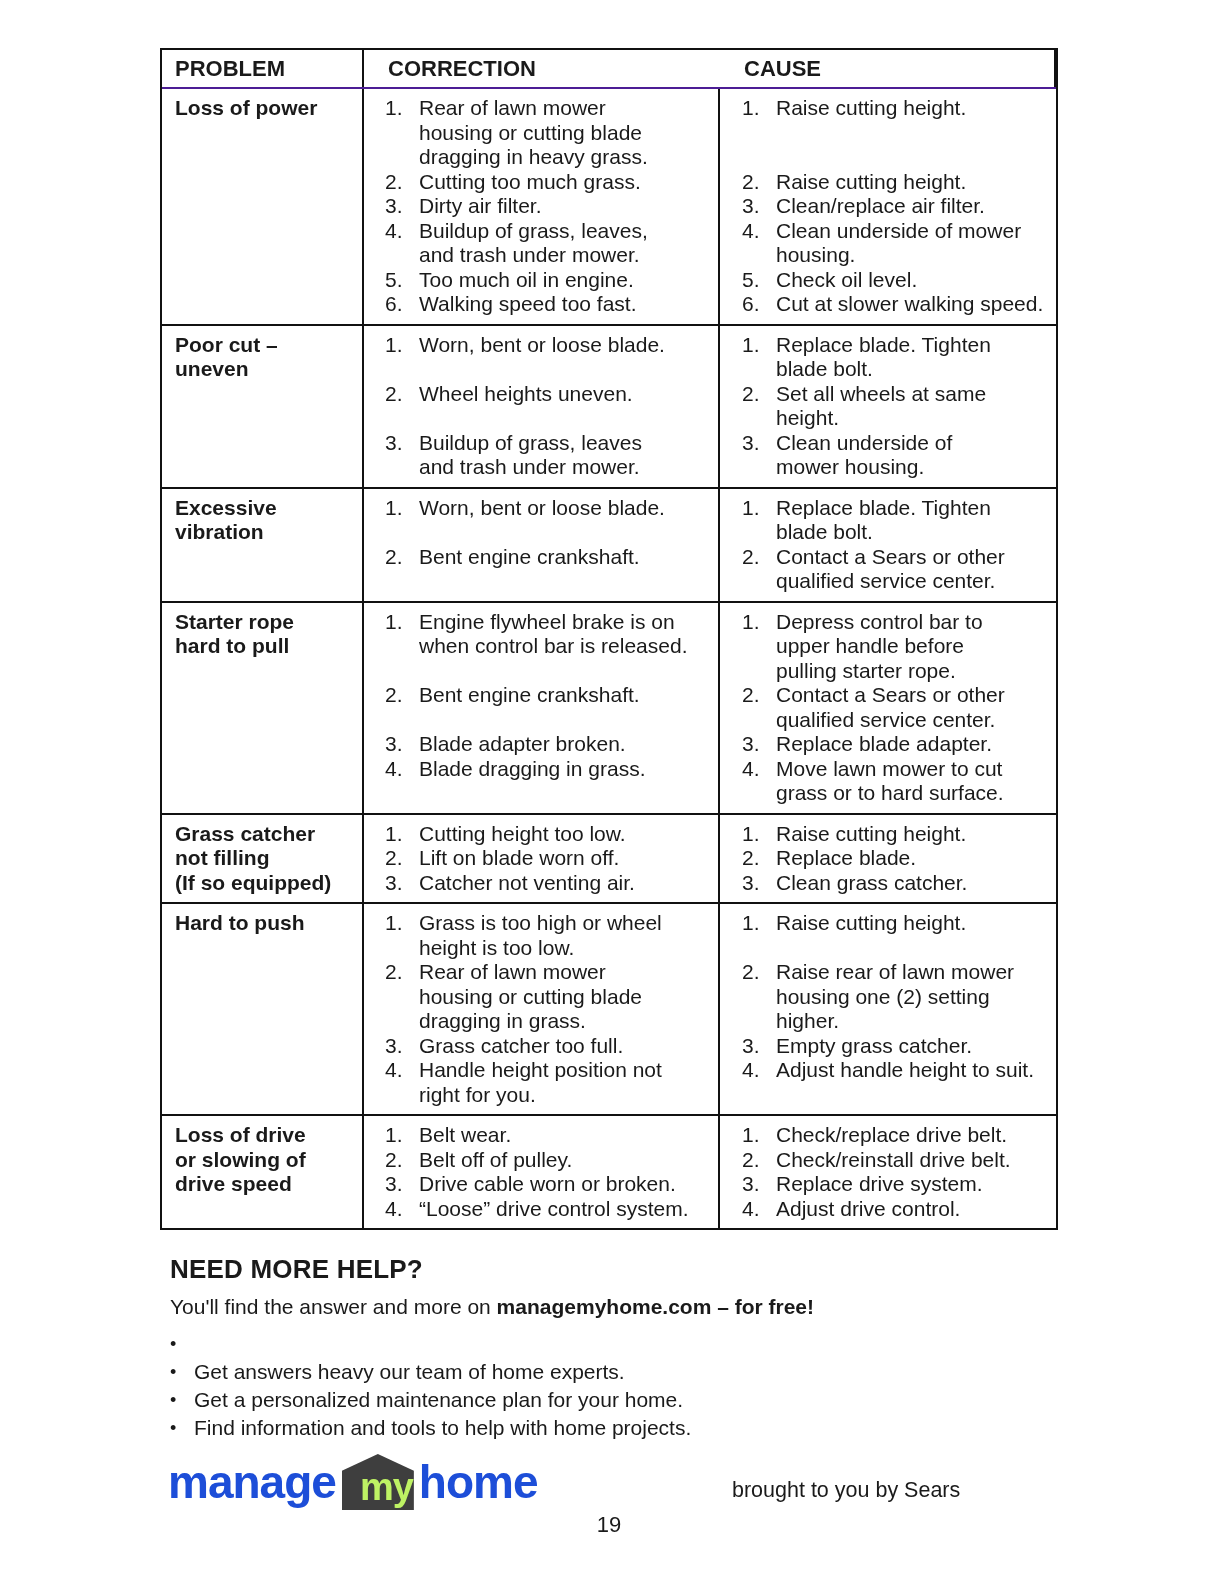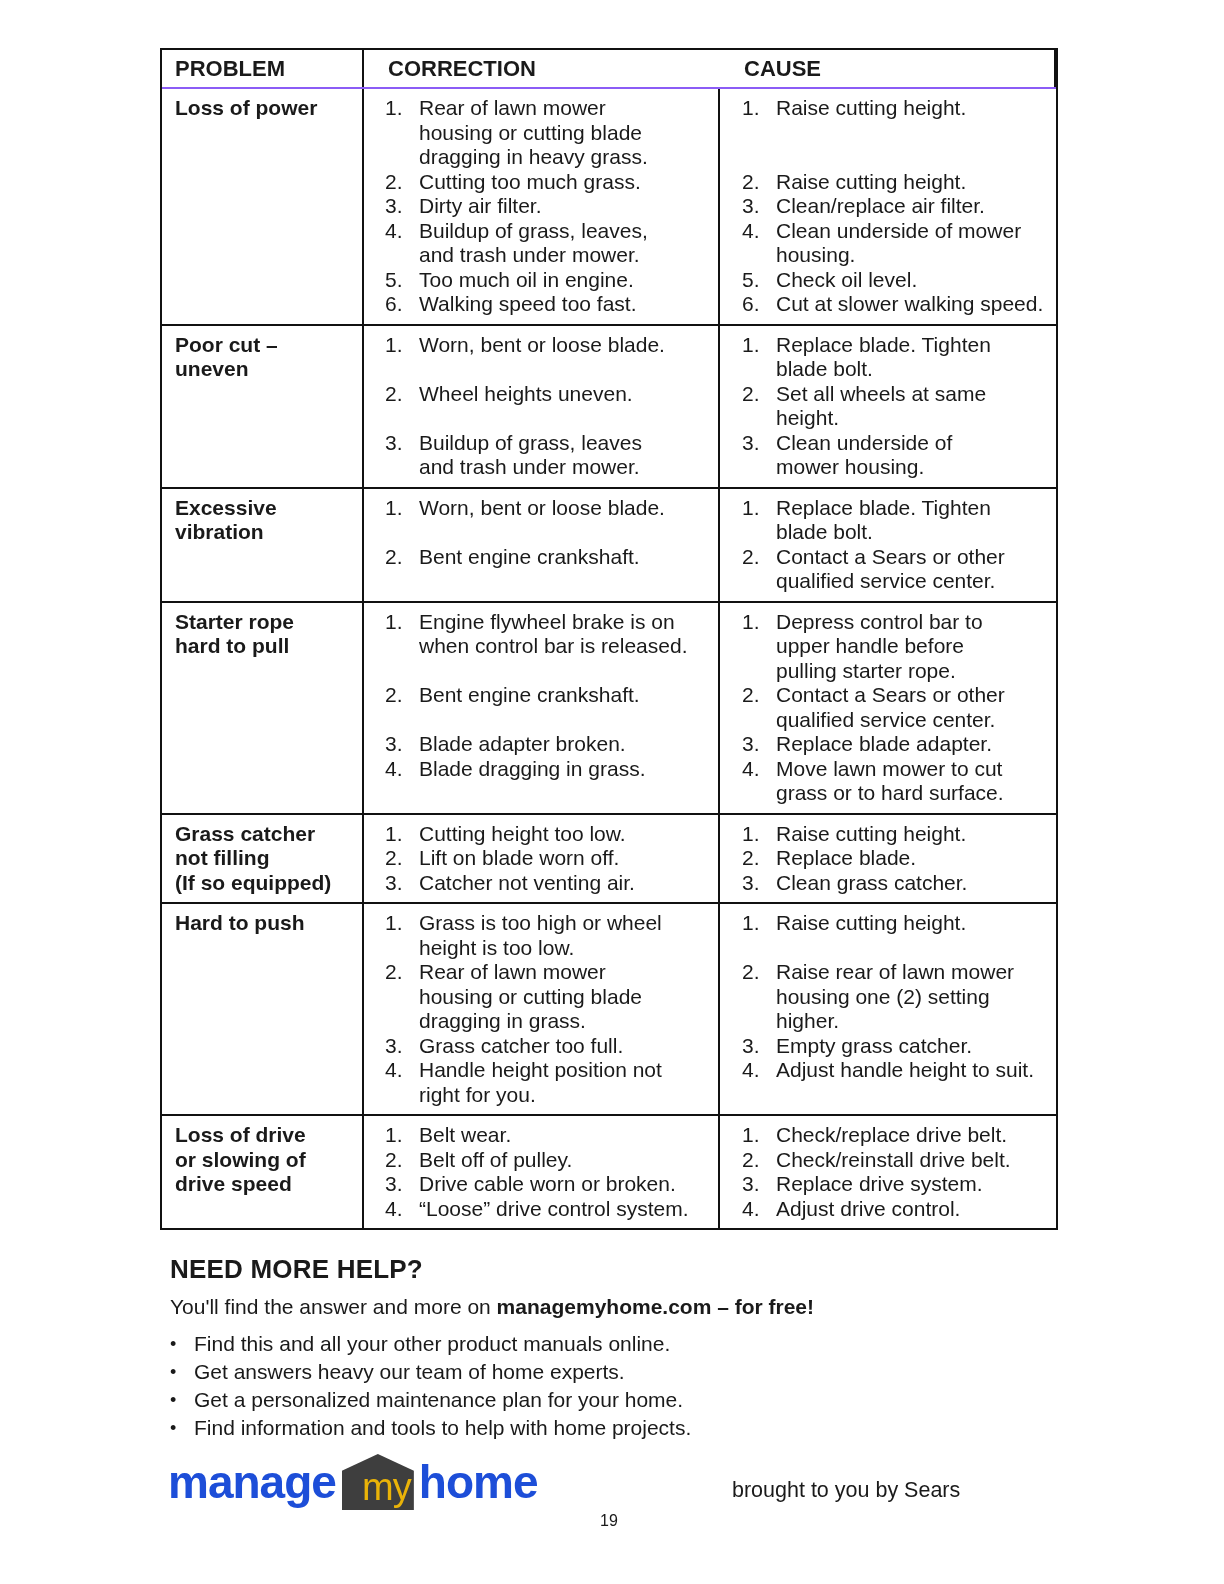--- a/index.html
+++ b/index.html
@@ -5,21 +5,21 @@
   html,body { margin:0; padding:0; background:#ffffff; }
   body {
     width:1224px; height:1584px; overflow:hidden; position:relative;
     font-family:"Liberation Sans", sans-serif; color:#1a1a1a;
     -webkit-font-smoothing:antialiased;
   }
   .page { box-sizing:border-box; width:1224px; padding:48px 166px 0 160px; }
 
   
   .ttable { box-sizing:border-box; width:898px; border:2px solid #111; }
-  .thead { display:flex; border-bottom:2px solid #8b5cf6; font-weight:bold; font-size:22px; }
+  .thead { display:flex; border-bottom:2px solid #4c1d95; font-weight:bold; font-size:22px; }
   .thead .hc { box-sizing:border-box; padding:6px 0 5px 0; }
   .h-problem { width:202px; border-right:2px solid #111; padding-left:13px !important; }
   .h-cause   { width:356px; border-right:2px solid #111; padding-left:44px !important; }
   .h-corr    { flex:1; padding-left:24px !important; }
 
   .trow { display:flex; border-top:2px solid #111; font-size:21px; line-height:24.5px; }
   .trow:first-child { border-top:none; }
   .problem {
     box-sizing:border-box; width:202px; flex-shrink:0; border-right:2px solid #111;
     padding:7px 6px 7px 13px; font-weight:bold; white-space:pre-line;
@@ -45,23 +45,23 @@
   .footer { position:relative; height:122px; margin-top:12px; }
   .logo { position:absolute; left:8px; top:0; display:flex; align-items:center; }
   .logo-word {
     font-size:46px; font-weight:bold; color:#1d4ed8; letter-spacing:-1px; line-height:56px;
   }
   .logo-house {
     width:72px; height:56px; margin:0 5px 0 6px; background:#3e3e3e;
     clip-path:polygon(50% 0%, 100% 30%, 100% 100%, 0% 100%, 0% 30%);
     display:flex; align-items:flex-end; justify-content:center;
   }
-  .logo-my { font-size:38px; font-weight:normal; color:#eab308; letter-spacing:-1px; line-height:46px;margin-left:17px; }
+  .logo-my { font-size:38px; font-weight:bold; color:#bef264; letter-spacing:-1px; line-height:46px;margin-left:17px; }
   .brought { position:absolute; left:572px; top:24px; font-size:21.5px; }
-  .pagenum { position:absolute; left:0; right:0; top:58px; text-align:center; font-size:16px; }
+  .pagenum { position:absolute; left:0; right:0; top:58px; text-align:center; font-size:22px; }
 </style>
 </head>
 <body>
 
 <div class="page">
 
   <div class="ttable">
     <div class="thead">
       <div class="hc h-problem">PROBLEM</div>
       <div class="hc h-corr">CORRECTION</div>
@@ -420,21 +420,20 @@
   </div>
 
   <div class="help">
     <div class="help-heading">NEED MORE HELP?</div>
     <div class="intro">
       <span>You'll find the answer and more on </span><b>managemyhome.com – for free!</b>
     </div>
     <div class="bullets">
       <div class="bullet-line">
         <span class="dot">•</span>
-        <span>Find this and all your other product manuals online.</span>
       </div>
       <div class="bullet-line">
         <span class="dot">•</span>
         <span>Get answers heavy our team of home experts.</span>
       </div>
       <div class="bullet-line">
         <span class="dot">•</span>
         <span>Get a personalized maintenance plan for your home.</span>
       </div>
       <div class="bullet-line">

